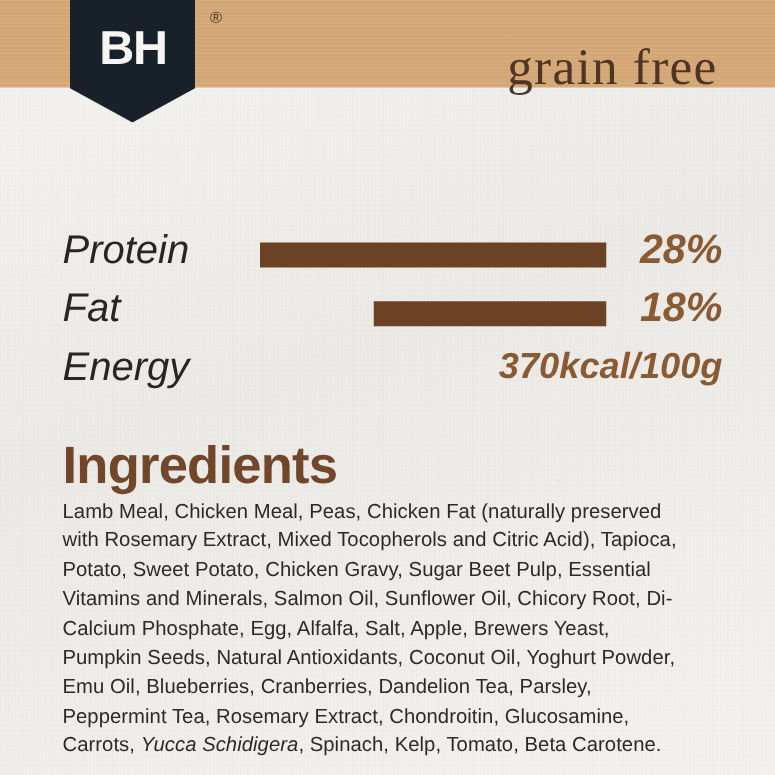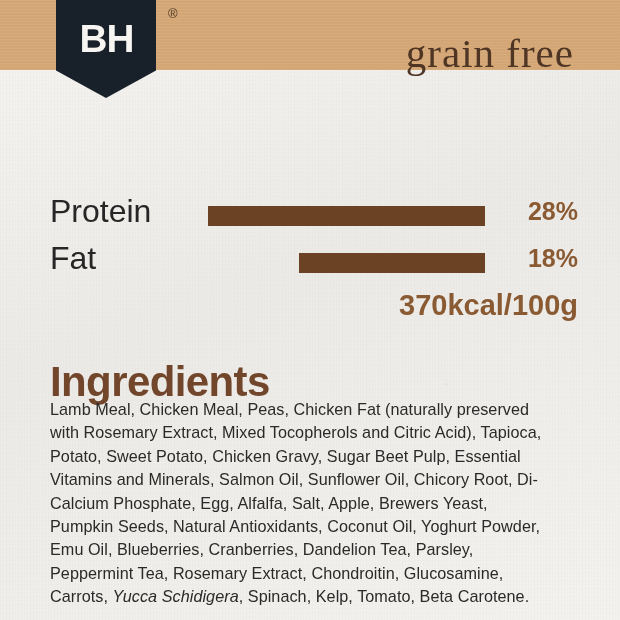--- a/index.html
+++ b/index.html
@@ -82,46 +82,46 @@
   }
 
   
   .h-guaranteed {
     position:absolute; left:50px; top:118px;
     font-size:42px; font-weight:bold;
     color:#72462a;
     letter-spacing:-0.6px;
   }
   .h-ingredients {
-    position:absolute; left:50px; top:358px;
+    position:absolute; left:50px; top:348px;
     font-size:42px; font-weight:bold;
     color:#72462a;
     letter-spacing:-0.6px;
   }
 
   
-  .analysis { position:absolute; left:0; top:192px; width:620px; }
+  .analysis { position:absolute; left:0; top:180px; width:620px;font-style:italic; }
   .arow {
     position:relative; height:47px;
   }
   .arow .label {
     position:absolute; left:50px; top:0;
     font-size:32px; color:#262626;
     line-height:38px;
   }
   .arow .bar-track {
     position:absolute; left:208px; right:135px; top:14px; height:20px;
   }
   .arow .bar {
     position:absolute; top:0; right:0; height:20px;
     background:#6b4223;
   }
   .arow .value {
     position:absolute; right:42px; top:-1px;
-    font-size:25px; font-weight:bold;
+    font-size:33px; font-weight:bold;
     color:#8a5a33;
     line-height:40px;
   }
   .arow.energy .value {
     font-size:29px; right:42px;
   }
 
   
   .ing-body {
     position:absolute; left:50px; top:398px; width:500px;
@@ -164,20 +164,21 @@
 
     <div class="arow">
       <span class="label">Fat</span>
       <span class="bar-track">
         <span class="bar" style="width:67%"></span>
       </span>
       <span class="value">18%</span>
     </div>
 
     <div class="arow energy">
+      <span class="label">Energy</span>
       <span class="value">370kcal/100g</span>
     </div>
 
   </div>
 
   <h1 class="h-ingredients">Ingredients</h1>
 
   <p class="ing-body"><span>Lamb Meal, Chicken Meal, Peas, Chicken Fat (naturally preserved with Rosemary Extract, Mixed Tocopherols and Citric Acid), Tapioca, Potato, Sweet Potato, Chicken Gravy, Sugar Beet Pulp, Essential Vitamins and Minerals, Salmon Oil, Sunflower Oil, Chicory Root, Di-Calcium Phosphate, Egg, Alfalfa, Salt, Apple, Brewers Yeast, Pumpkin Seeds, Natural Antioxidants, Coconut Oil, Yoghurt Powder, Emu Oil, Blueberries, Cranberries, Dandelion Tea, Parsley, Peppermint Tea, Rosemary Extract, Chondroitin, Glucosamine, Carrots, </span><i>Yucca Schidigera</i><span>, Spinach, Kelp, Tomato, Beta Carotene.</span></p>
 
 </div>

